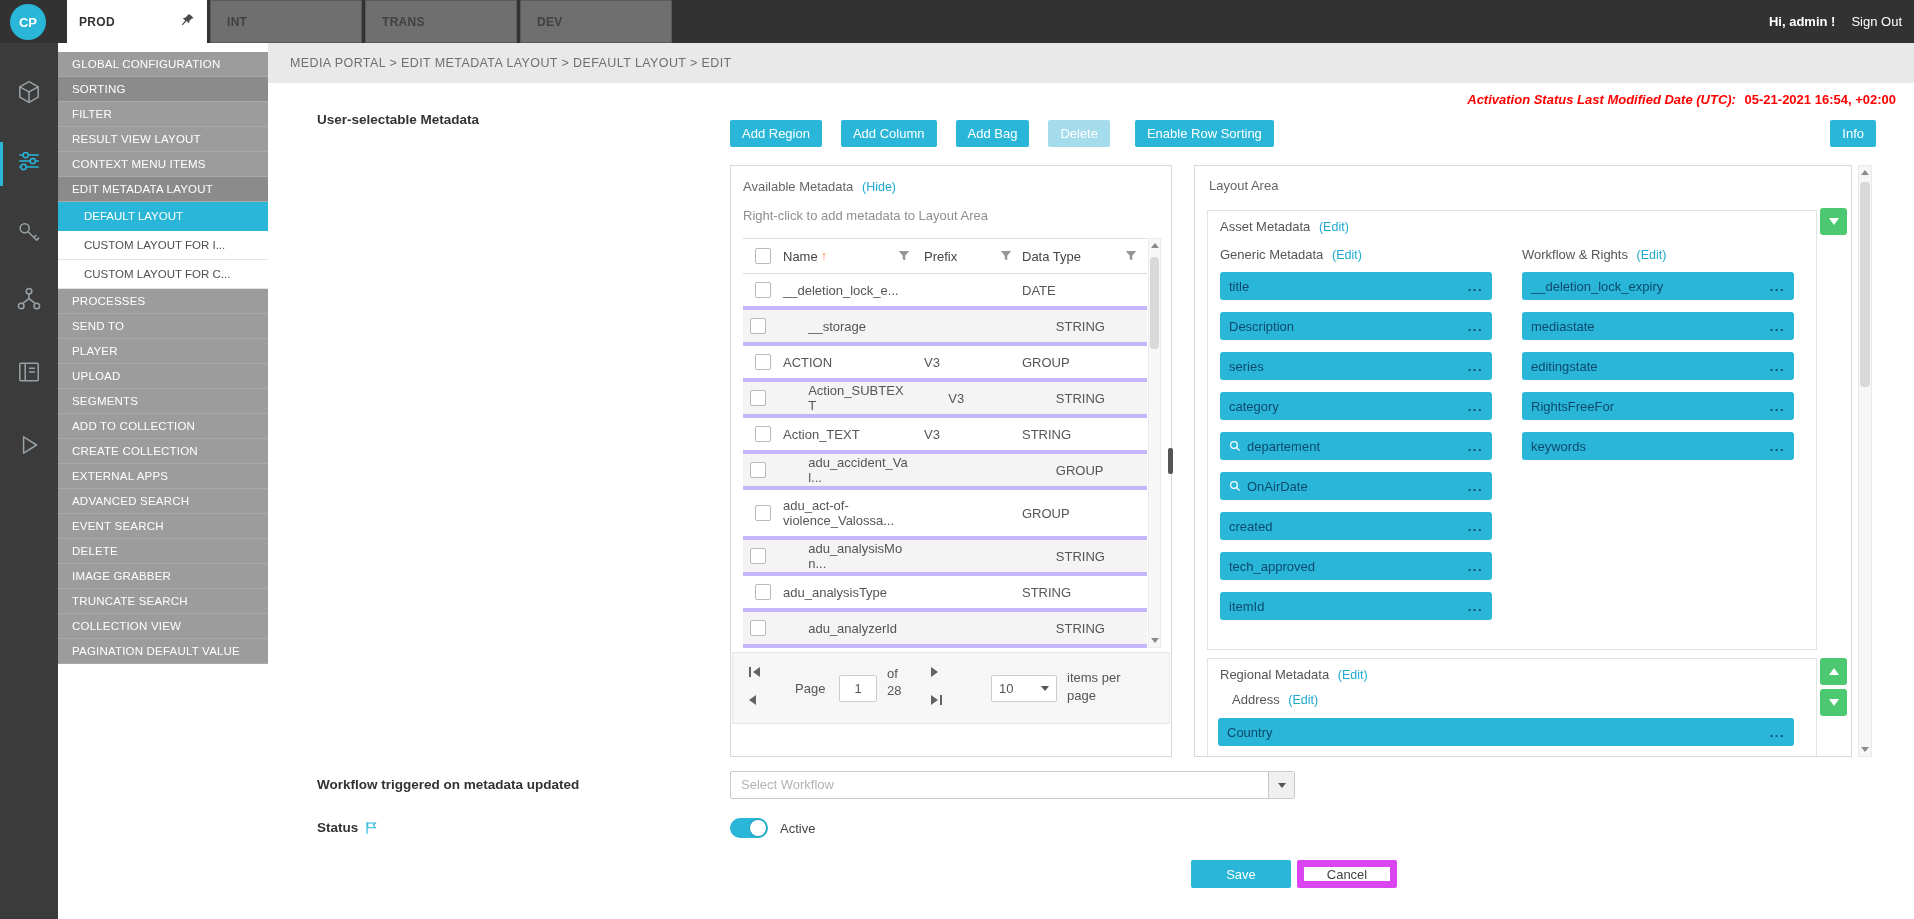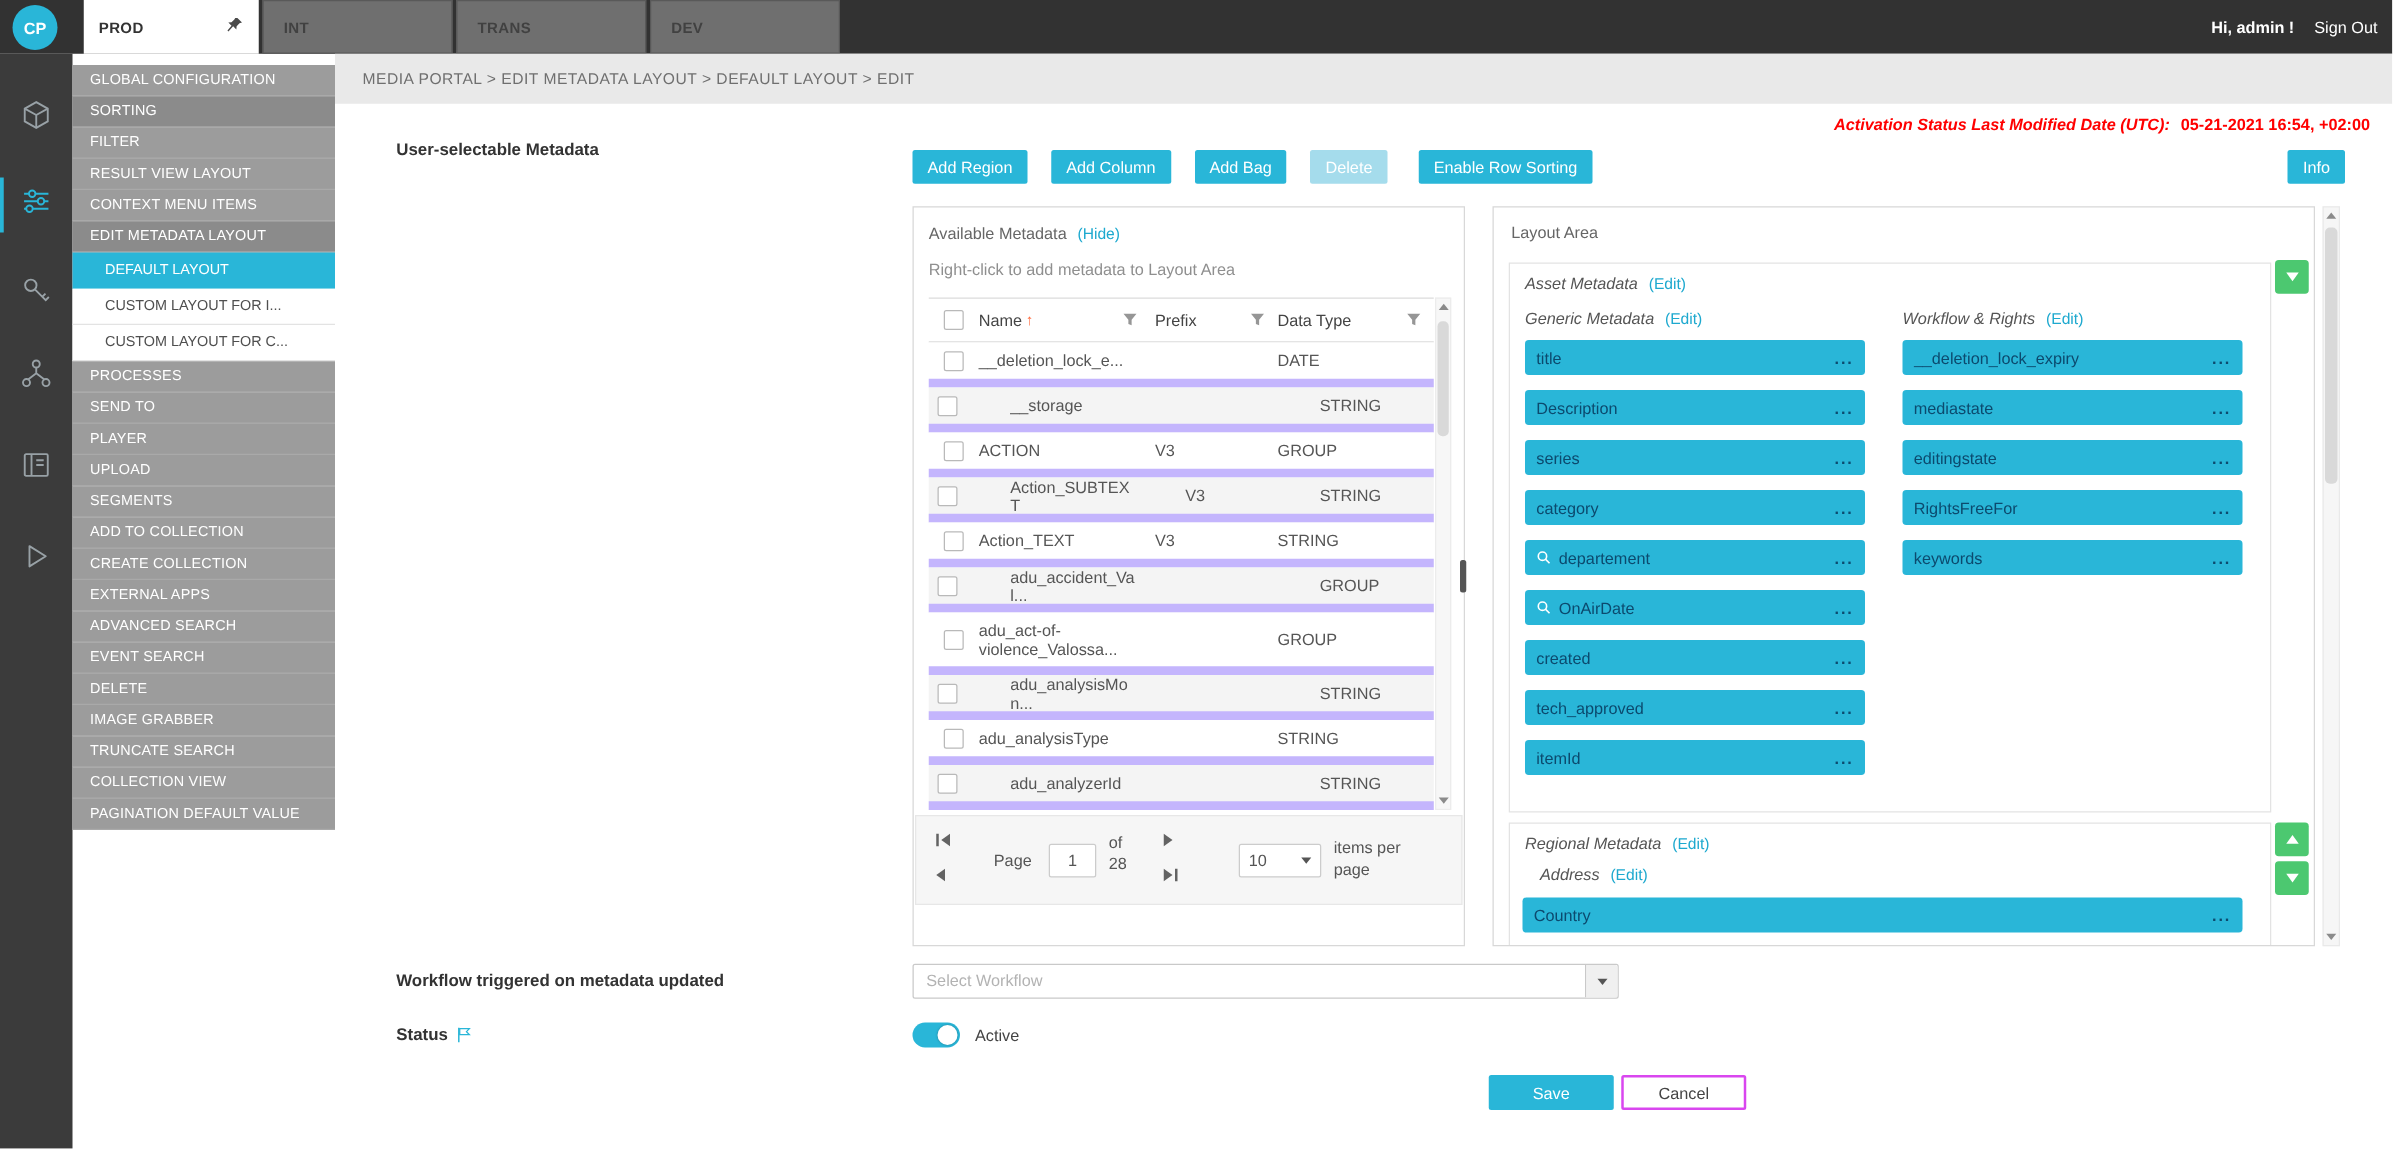--- a/index.html
+++ b/index.html
@@ -64,21 +64,21 @@
   
   .grid { position:absolute; left:12px; top:72px; width:404px; font-size:13px; color:#555; }
   .g-head { display:flex; align-items:center; height:36px; border-top:1px solid #dcdcdc; border-bottom:1px solid #dcdcdc; color:#444; }
   .c-cb { width:40px; display:flex; justify-content:center; align-items:center; }
   .c-name { width:141px; display:flex; align-items:center; line-height:15px; word-break:break-word; padding-right:4px; }
   .c-prefix { width:98px; display:flex; align-items:center; }
   .c-type { width:125px; display:flex; align-items:center; }
   .sort { color:#ff6e42; font-size:12px; margin-left:3px; }
   .funnel { margin-left:auto; margin-right:10px; display:flex; cursor:pointer; }
   .cb { width:16px; height:16px; border:1px solid #b9b9b9; border-radius:2px; background:#fff; display:inline-block; cursor:pointer; }
-  .g-row { display:flex; align-items:center; height:36px; border-bottom:7px solid #c4b5fd; background:#fff; cursor:pointer; }
+  .g-row { display:flex; align-items:center; height:36px; border-bottom:4px solid #c4b5fd; background:#fff; cursor:pointer; }
   .g-row.alt { background:#f4f4f4;gap:36px; }
   .g-row.tall { height:50px; }
 
   
   .g-scroll { position:absolute; left:417px; top:72px; width:13px; height:410px; background:#f7f7f7; border:1px solid #ececec; }
   .s-up { position:absolute; top:4px; left:2px; width:0; height:0;
           border-left:4px solid transparent; border-right:4px solid transparent; border-bottom:5px solid #8b8b8b; }
   .s-down { position:absolute; bottom:4px; left:2px; width:0; height:0;
           border-left:4px solid transparent; border-right:4px solid transparent; border-top:5px solid #8b8b8b; }
   .s-thumb { position:absolute; left:1px; top:18px; width:9px; height:92px; background:#d9d9d9; border-radius:4px; }
@@ -101,21 +101,21 @@
   .pg-size { position:absolute; left:258px; top:22px; width:66px; height:27px; border:1px solid #ccc; border-radius:2px;
              background:#fff; display:flex; align-items:center; justify-content:space-between; padding:0 7px; cursor:pointer; }
   .caret { width:0; height:0; border-left:4px solid transparent; border-right:4px solid transparent; border-top:5px solid #555; }
   .pg-per { position:absolute; left:334px; top:16px; width:72px; line-height:18px; }
   .grip { position:absolute; left:437px; top:282px; width:5px; height:26px; background:#555; border-radius:2px; cursor:col-resize; }
 
   
   .la-title { position:absolute; left:14px; top:12px; font-size:13px; color:#666; }
   .asset-box { position:absolute; left:12px; top:44px; width:610px; height:440px; border:1px solid #e3e3e3; }
   .sec-title { position:absolute; left:12px; top:8px; font-size:13px; color:#555; }
-  .it { font-style:italic; }
+  .it { }
   .group { position:absolute; top:36px; width:272px; }
   .g-generic { left:12px; }
   .g-workflow { left:314px; }
   .grp-title { font-size:13px; color:#555; margin-bottom:10px; }
   .chips { display:flex; flex-direction:column; gap:12px; }
   .chip { height:28px; background:#29b6d8; border-radius:3px; color:#0c4a6e; font-size:13px;
           display:flex; align-items:center; justify-content:space-between; padding:0 9px; cursor:pointer; }
   .lbl { display:flex; align-items:center; gap:6px; white-space:nowrap; overflow:hidden; }
   .mag { display:flex; }
   .menu { font-weight:bold; letter-spacing:1.5px; cursor:pointer; }
@@ -141,21 +141,21 @@
   .ph { flex:1; line-height:26px; padding-left:10px; color:#b3b3b3; font-size:13px; overflow:hidden; }
   .dd-btn { width:26px; border-left:1px solid #c9c9c9; background:#f0f0f0; display:flex; align-items:center;
             justify-content:center; border-radius:0 2px 2px 0; cursor:pointer; }
   .st-label { position:absolute; left:317px; top:820px; font-size:13.5px; font-weight:bold; color:#333;
               display:flex; align-items:center; gap:7px; }
   .flag { display:flex; }
   .switch { position:absolute; left:730px; top:818px; width:38px; height:20px; border-radius:10px; background:#29b6d8; cursor:pointer; }
   .knob { position:absolute; right:2px; top:2px; width:16px; height:16px; border-radius:50%; background:#fff; box-shadow:0 0 2px rgba(0,0,0,.3); }
   .st-active { position:absolute; left:780px; top:821px; font-size:13px; color:#444; }
   .save { position:absolute; left:1191px; top:860px; width:100px; height:28px; padding:0; }
-  .cancel { position:absolute; left:1297px; top:860px; width:100px; height:28px; background:#fff; border:2px solid #d946ef;
+  .cancel { position:absolute; left:1297px; top:860px; width:100px; height:28px; background:#fff; border:7px solid #d946ef;
             border-radius:2px; color:#444; font-size:13px; font-family:inherit; cursor:pointer; }
 </style>
 </head>
 <body>
 
 <div class="app">
 
   <header class="topbar">
     <div class="logo">CP</div>
     <div class="tabs">

